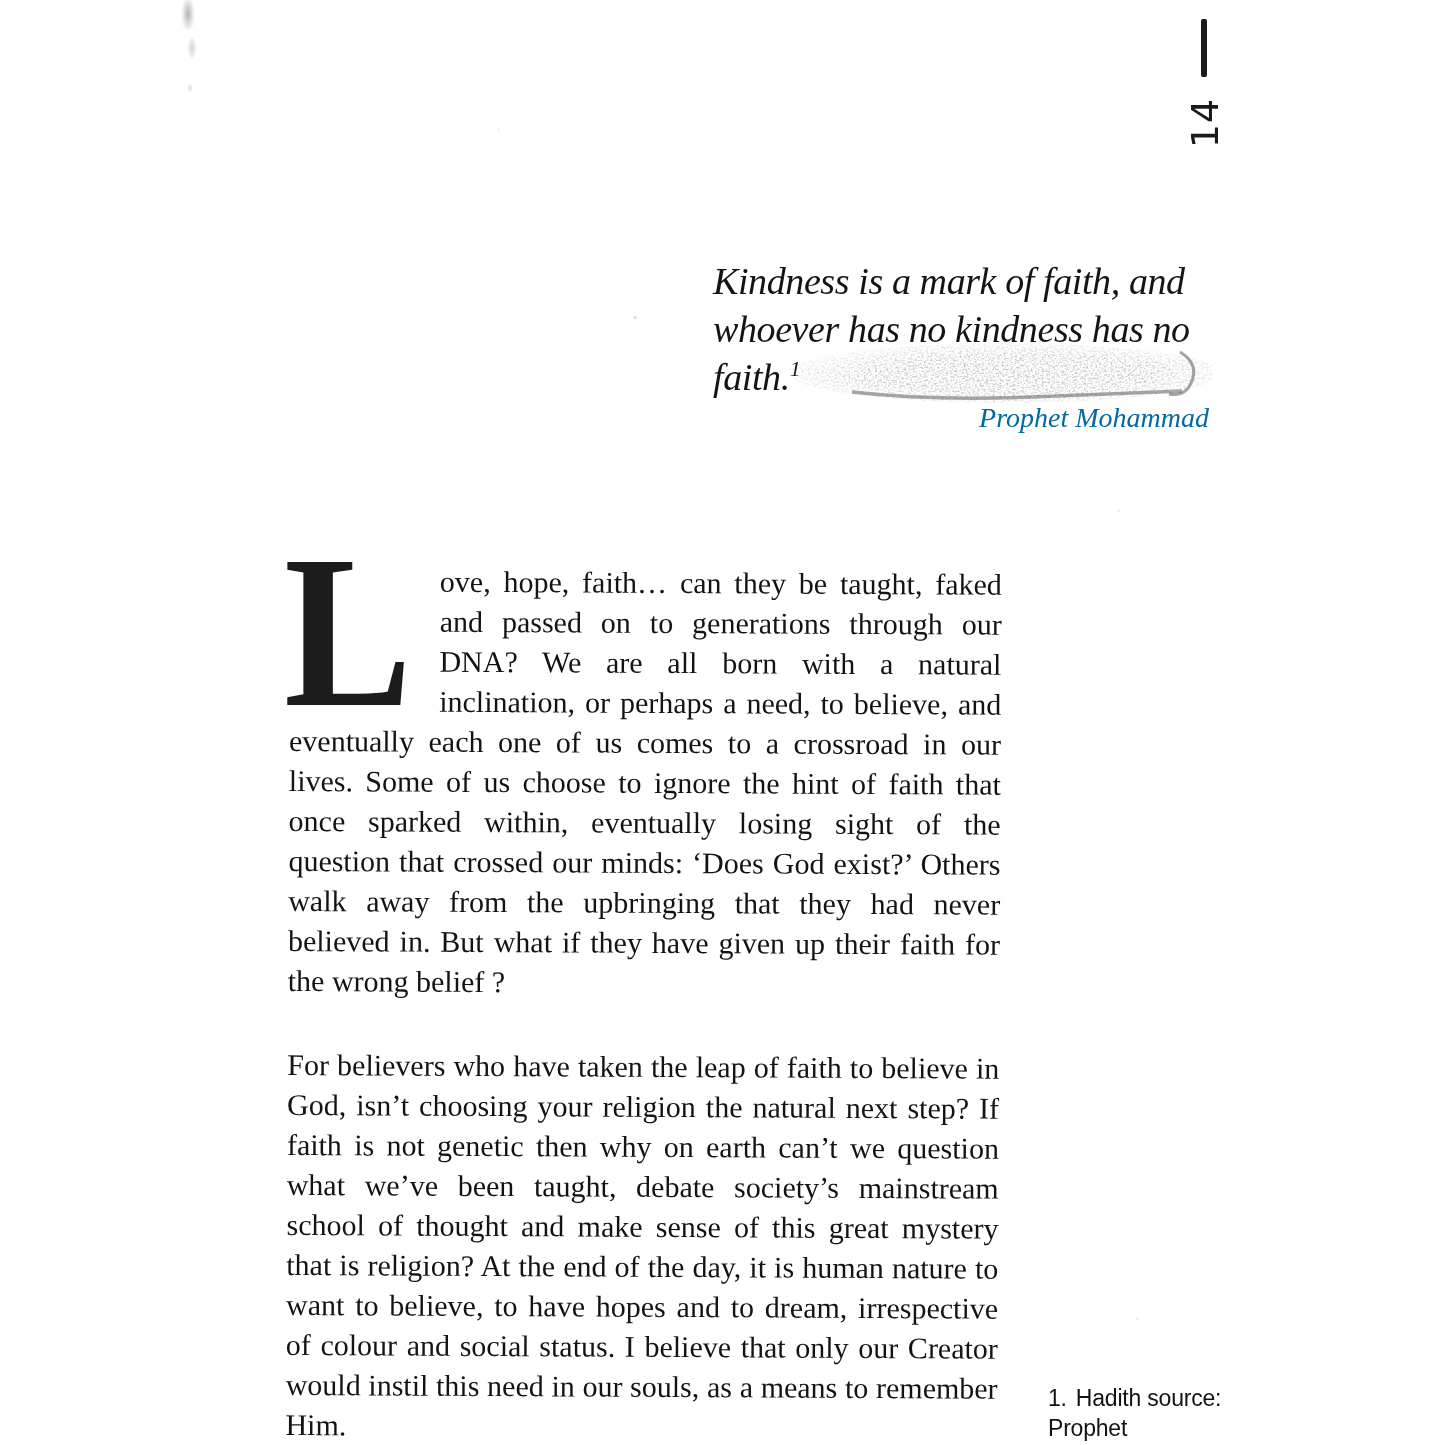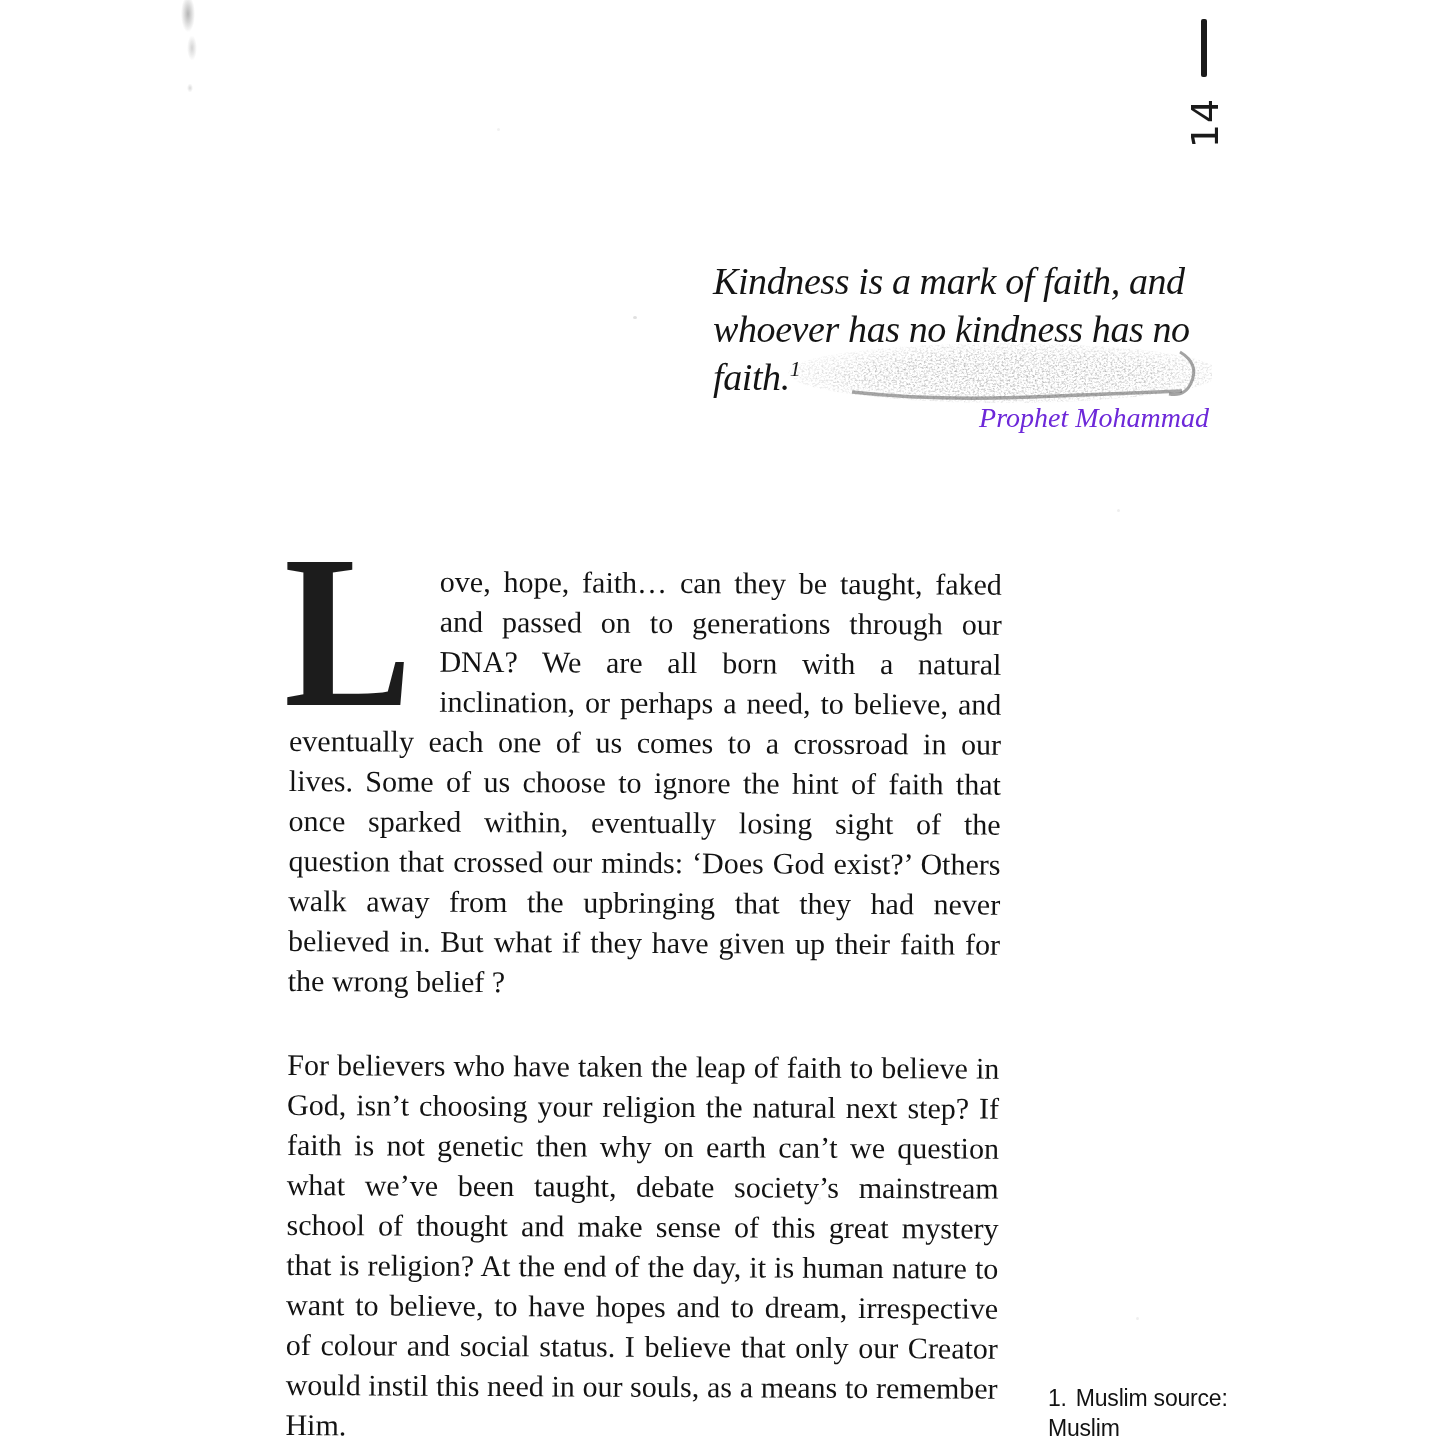--- a/index.html
+++ b/index.html
@@ -41,21 +41,21 @@
 
   
   .quote {
     position:absolute; left:713px; top:257px;
     font-style:italic; font-size:38px; line-height:48px;
     letter-spacing:-0.4px; white-space:pre-line; color:#141414;
   }
   .quote sup { font-size:22px; font-style:italic; line-height:0; }
   .attribution {
     position:absolute; left:713px; top:402px; width:496px;
-    text-align:right; font-style:italic; font-size:28px; color:#6d28d9;
+    text-align:right; font-style:italic; font-size:28px; color:#0369a1;
   }
 
   .smudge { position:absolute; left:782px; top:340px; }
 
   
   .body {
     position:absolute; left:290px; top:561px; width:712px;
     font-size:30px; line-height:40px; text-align:justify;
     transform:rotate(0.3deg); transform-origin:0 0;
     color:#131313;
@@ -123,16 +123,16 @@
   <div class="attribution">Prophet Mohammad</div>
 
   <span class="dropcap">L</span>
 
   <div class="body">
     <p class="para p1"><span class="dropcap-spacer"></span><span>ove, hope, faith… can they be taught, faked and passed on to generations through our DNA? We are all born with a natural inclination, or perhaps a need, to believe, and eventually each one of us comes to a crossroad in our lives. Some of us choose to ignore the hint of faith that once sparked within, eventually losing sight of the question that crossed our minds: ‘Does God exist?’ Others walk away from the upbringing that they had never believed in. But what if they have given up their faith for the wrong belief ?</span></p>
     <p class="para p2">For believers who have taken the leap of faith to believe in God, isn’t choosing your religion the natural next step? If faith is not genetic then why on earth can’t we question what we’ve been taught, debate society’s mainstream school of thought and make sense of this great mystery that is religion? At the end of the day, it is human nature to want to believe, to have hopes and to dream, irrespective of colour and social status. I believe that only our Creator would instil this need in our souls, as a means to remember Him.</p>
   </div>
 
   <div class="footnote">
-    <span class="fn-marker">1.</span><span class="fn-text">Muslim source: Muslim</span>
+    <span class="fn-marker">1.</span><span class="fn-text">Hadith source: Prophet</span>
   </div>
 
 </div>
 
 </body></html>

